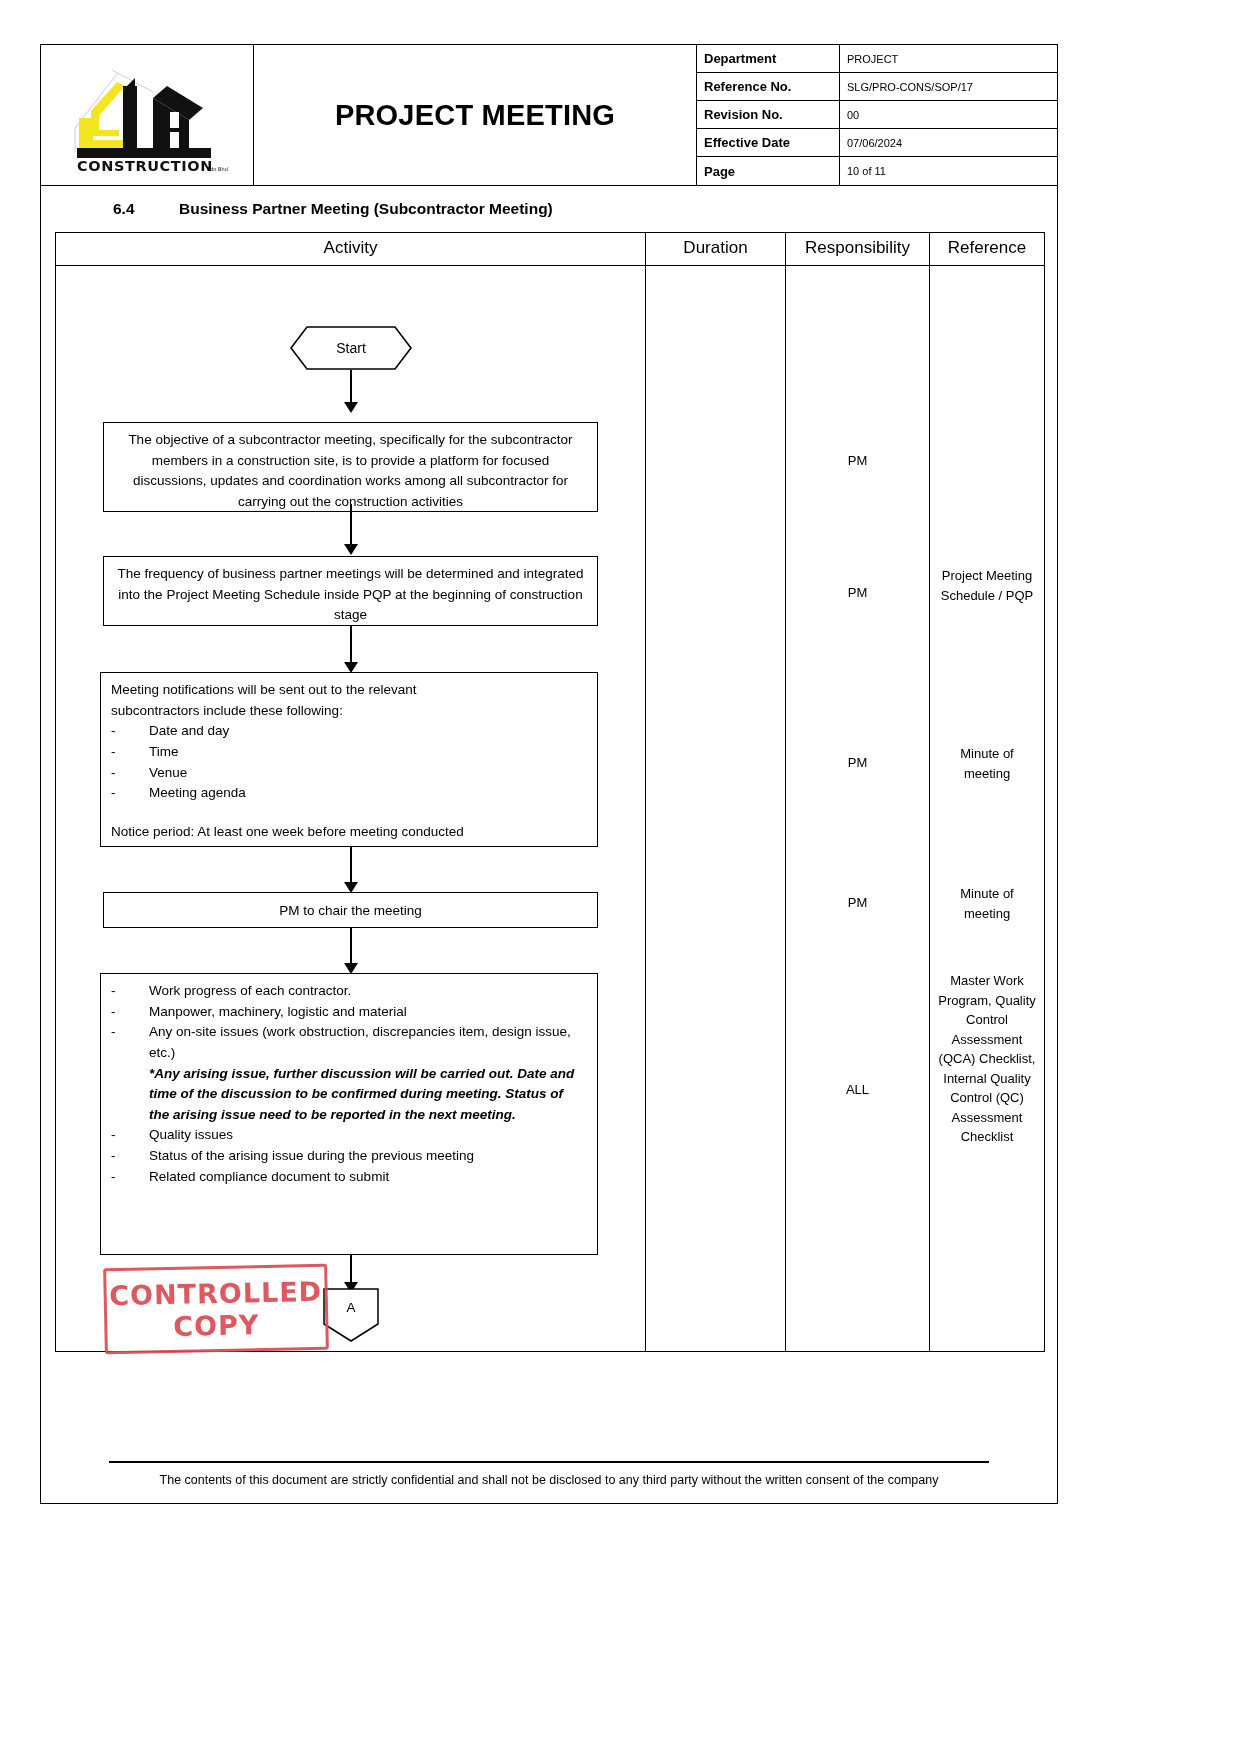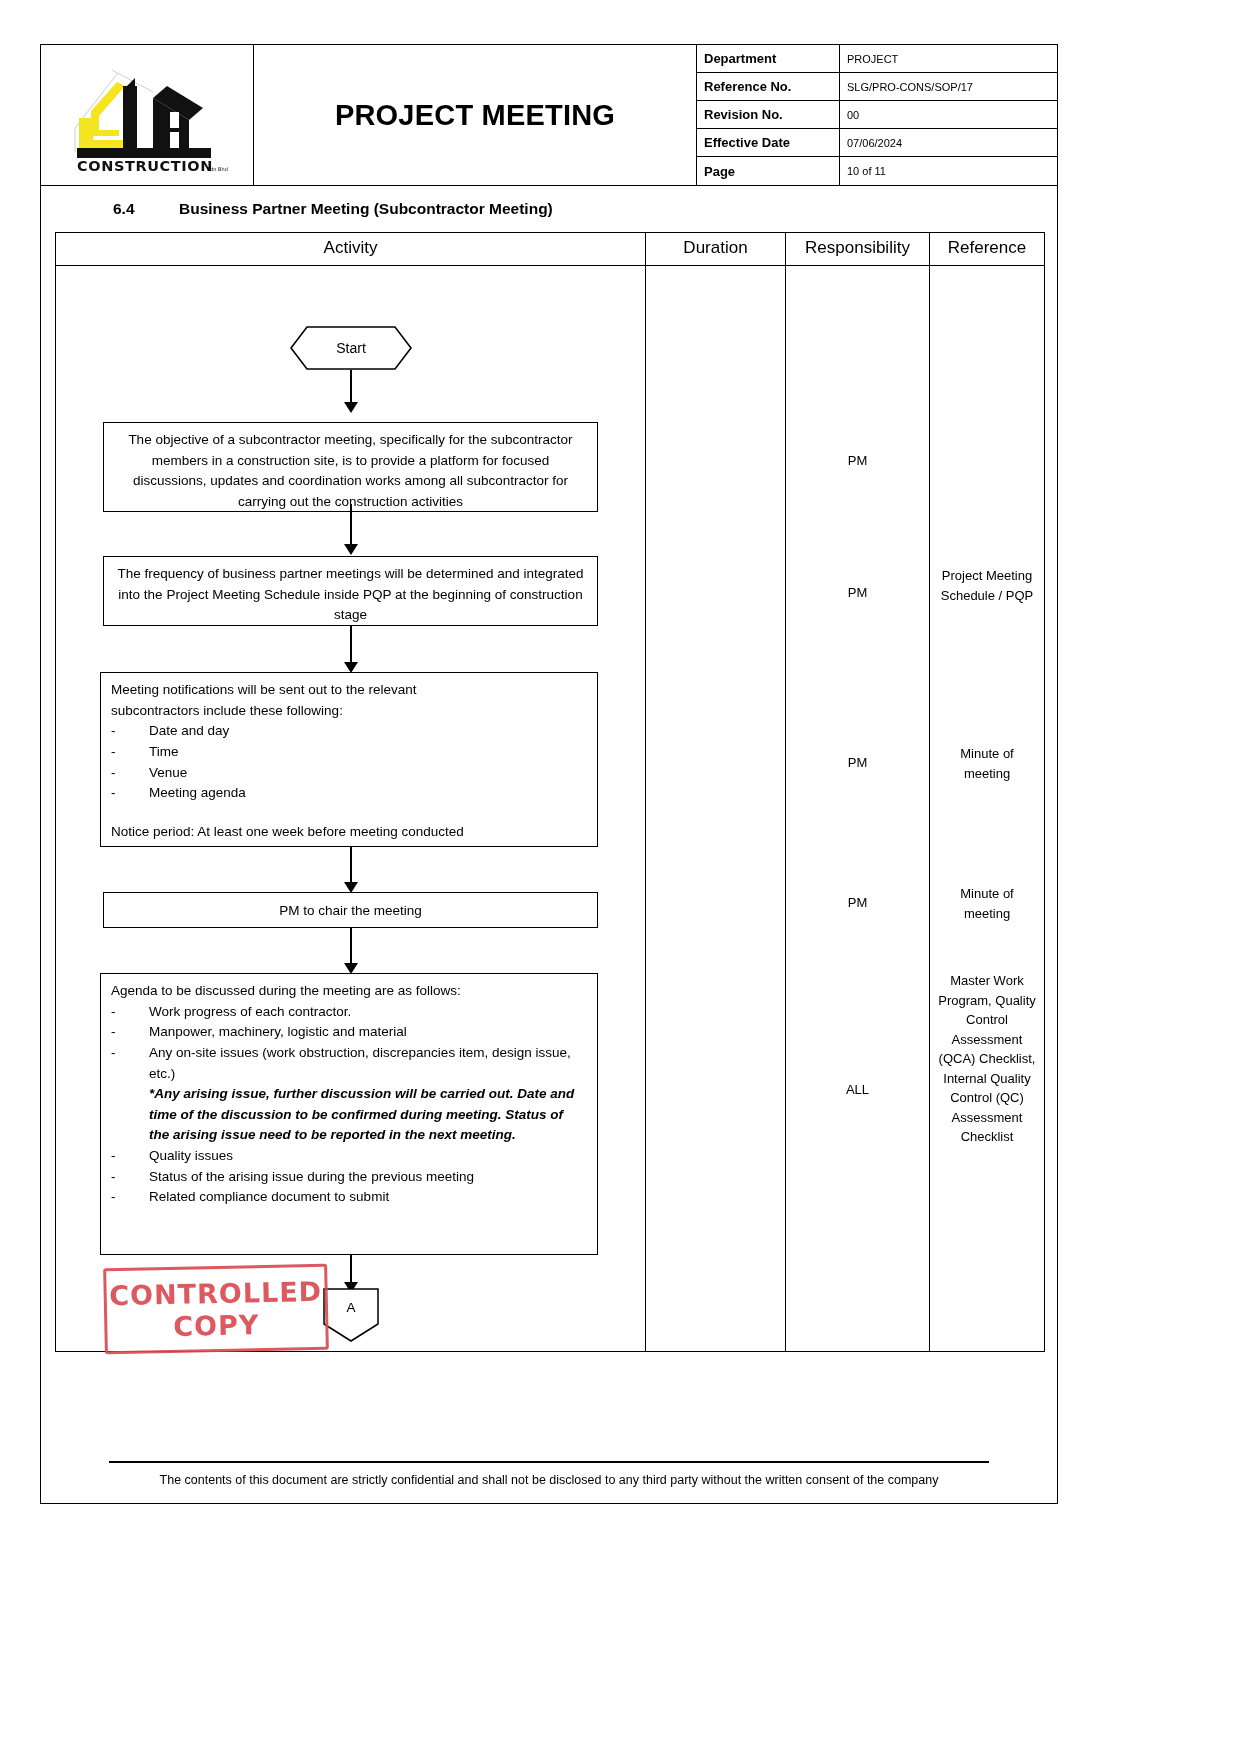--- a/index.html
+++ b/index.html
@@ -262,21 +262,20 @@
 
           <div class="node center" style="left:47px; top:626px; width:495px; height:36px;">
             <div class="node-inner" style="padding-top:8px;">PM to chair the meeting</div>
           </div>
 
           <div class="conn" style="left:294px; top:662px; height:42px;"></div>
           <div class="arrowhead" style="left:288px; top:697px;"></div>
 
           <div class="node left" style="left:44px; top:707px; width:498px; height:282px;">
             <div class="node-inner">
-              <div>Agenda to be discussed during the meeting are as follows:</div>
               <ul class="dash">
                 <li><span class="d">-</span><span>Work progress of each contractor.</span></li>
                 <li><span class="d">-</span><span>Manpower, machinery, logistic and material</span></li>
                 <li><span class="d">-</span><span>Any on-site issues (work obstruction, discrepancies item, design issue, etc.)</span></li>
               </ul>
               <div class="bi sub-ind">*Any arising issue, further discussion will be carried out. Date and time of the discussion to be confirmed during meeting. Status of the arising issue need to be reported in the next meeting.</div>
               <ul class="dash">
                 <li><span class="d">-</span><span>Quality issues</span></li>
                 <li><span class="d">-</span><span>Status of the arising issue during the previous meeting</span></li>
                 <li><span class="d">-</span><span>Related compliance document to submit</span></li>

